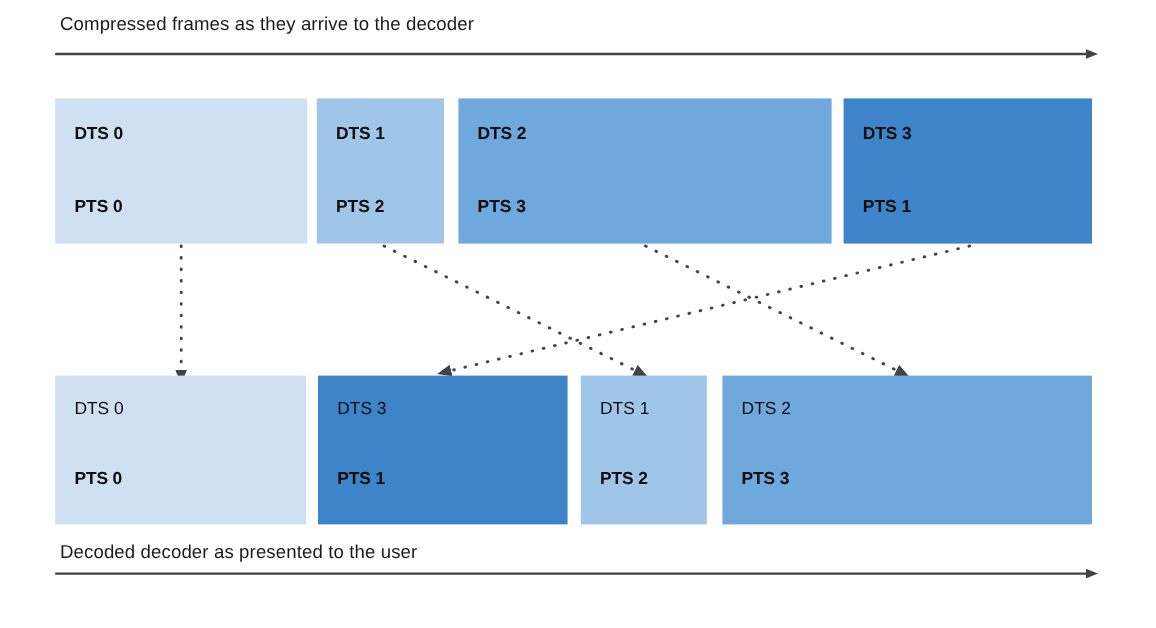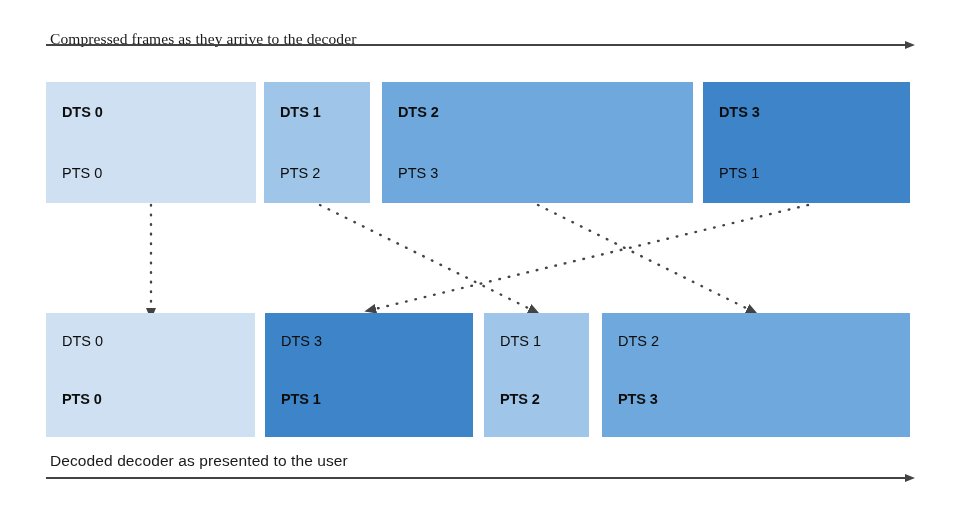--- a/index.html
+++ b/index.html
@@ -18,21 +18,21 @@
     background: #ffffff;
     overflow: hidden;
   }
   .caption {
     position: absolute;
     font-size: 15.5px;
     color: #1a1a1a;
     letter-spacing: 0.1px;
     white-space: nowrap;
   }
-  #caption-top { left: 50px; top: 30px; font-family: Liberation Serif, serif; }
+  #caption-top { left: 50px; top: 12px; }
   #caption-bottom { left: 50px; top: 452px; }
 
   .axis-svg {
     position: absolute;
     left: 0;
     top: 0;
     width: 963px;
     height: 523px;
     pointer-events: none;
   }
@@ -42,21 +42,21 @@
     box-sizing: border-box;
   }
   .frame .lbl {
     position: absolute;
     left: 16px;
     font-size: 14.5px;
     color: #0d0d0d;
     white-space: nowrap;
   }
   .frame .lbl.dts { top: 22px; }
-  .frame .lbl.pts { top: 83px; }
+  .frame .lbl.pts { top: 83px; font-weight: bold; }
   .row-bottom .frame .lbl.dts { top: 20px; }
   .row-bottom .frame .lbl.pts { top: 78px; }
   .lbl.strong {
     font-weight: bold;
     letter-spacing: -0.1px;
   }
   .lbl.plain {
     font-weight: normal;
   }
 </style>

